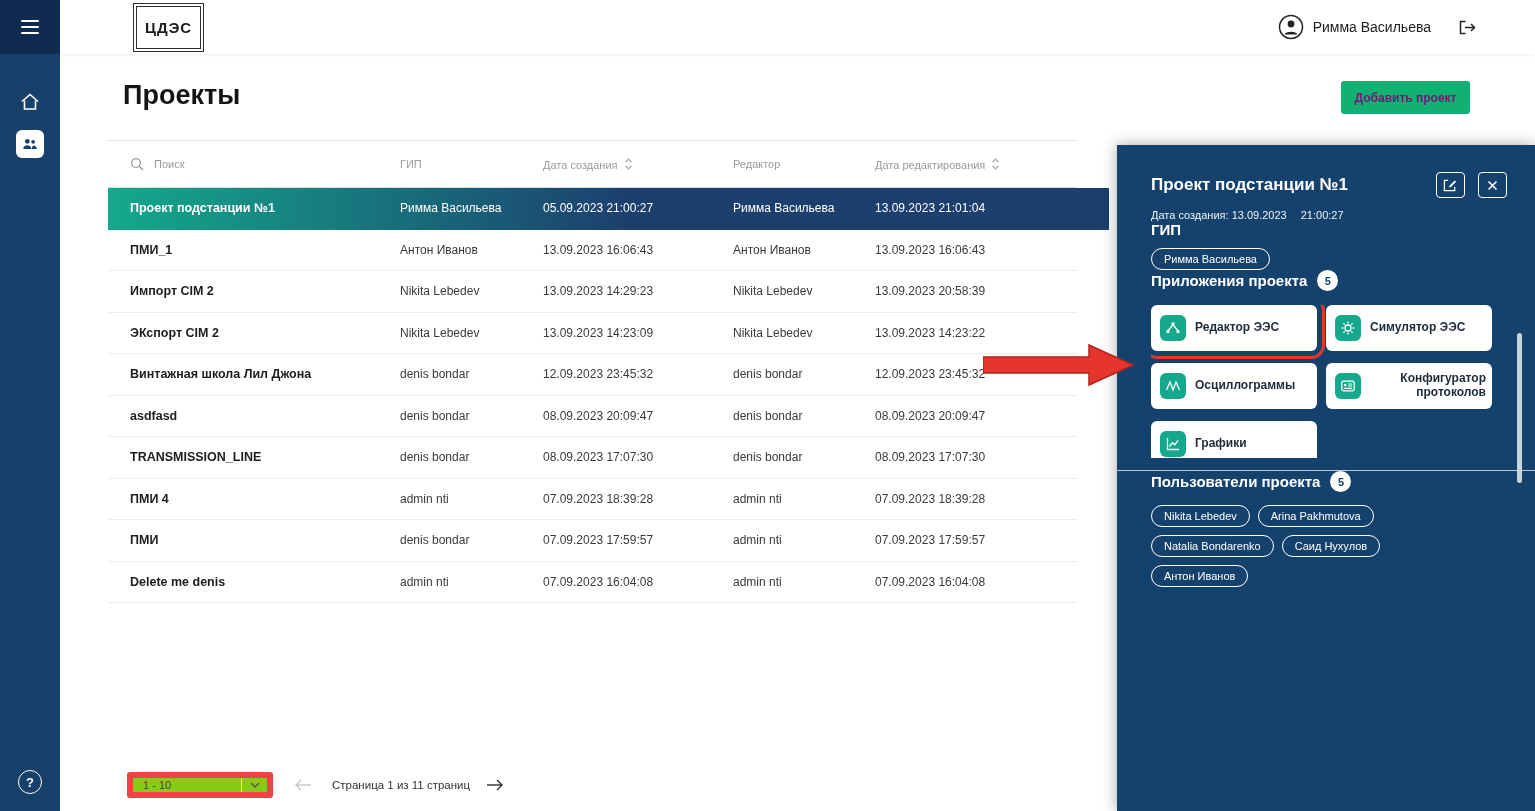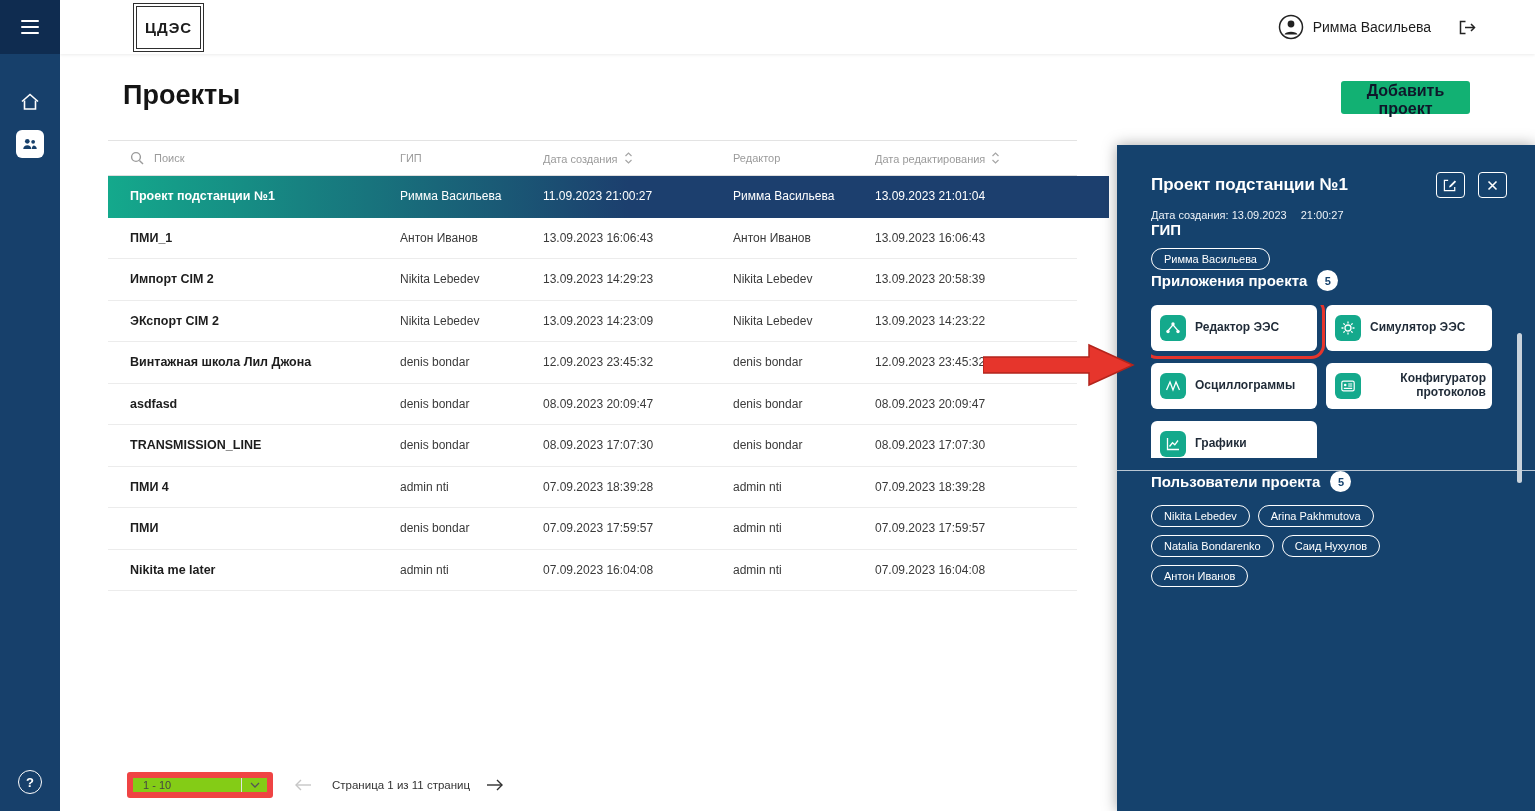--- a/index.html
+++ b/index.html
@@ -28,25 +28,25 @@
   .logo{margin-left:73px;border:1.5px solid #2e2e2e;padding:2px;cursor:default;}
   .logo-inner{border:1.5px solid #2e2e2e;padding:12px 8px;font-weight:700;font-size:15px;letter-spacing:1px;color:#1c1c1c;}
   .topbar-right{margin-left:auto;margin-right:58px;display:flex;align-items:center;gap:14px;}
   .user-chip-top{display:flex;align-items:center;gap:9px;cursor:pointer;}
   .user-name{font-size:14px;color:#1c1c1c;}
   .logout-btn{background:none;border:none;padding:0;margin-left:12px;cursor:pointer;display:flex;align-items:center;}
 
   
   .main{position:absolute;left:60px;top:54px;width:1475px;height:757px;background:#fff;}
   .page-title{position:absolute;left:63px;top:26px;margin:0;font-size:27px;font-weight:700;color:#141414;}
-  .add-btn{position:absolute;left:1281px;top:27px;width:129px;height:33px;background:var(--button-green);color:#0f172a;font-weight:700;font-size:16px;border:none;border-radius:3px;cursor:pointer;font-family:inherit;}
+  .add-btn{position:absolute;left:1281px;top:27px;width:129px;height:33px;background:var(--button-green);color:#701a75;font-weight:700;font-size:12px;border:none;border-radius:3px;cursor:pointer;font-family:inherit;}
 
   
   .ptable{position:absolute;left:48px;top:86px;width:969px;}
-  .thead{position:relative;height:36px;border-top:1px solid #e3e3e3;border-bottom:1px solid #dedede;}
+  .thead{position:relative;height:48px;border-top:1px solid #e3e3e3;border-bottom:1px solid #dedede;}
   .search-wrap{position:absolute;left:22px;top:50%;transform:translateY(-50%);display:flex;align-items:center;gap:8px;}
   .search-input{border:none;outline:none;font-size:11px;color:#555;width:140px;background:transparent;font-family:inherit;}
   .search-input::placeholder{color:#9b9b9b;}
   .hcol{position:absolute;top:50%;transform:translateY(-50%);font-size:11px;color:#9b9b9b;display:flex;align-items:center;gap:6px;white-space:nowrap;}
   .h-gip{left:292px}.h-created{left:435px}.h-editor{left:625px}.h-edited{left:767px}
   .sort{display:inline-flex;cursor:pointer;}
   .trow{position:relative;height:41.5px;border-bottom:1px solid #ececec;cursor:pointer;background:#fff;}
   .cell{position:absolute;top:50%;transform:translateY(-50%);font-size:12px;color:#3a3a3a;white-space:nowrap;}
   .c-name{left:22px;font-weight:700;color:#1d1d1d;font-size:12.5px;}
   .c-gip{left:292px}.c-created{left:435px}.c-editor{left:625px}.c-edited{left:767px}
@@ -182,21 +182,21 @@
                 <path d="M1.5 4.5 L4.5 1.5 L7.5 4.5"></path>
                 <path d="M1.5 8.5 L4.5 11.5 L7.5 8.5"></path>
               </svg>
             </span>
         </div>
       </div>
       <div class="tbody">
           <div class="trow selected">
       <div class="cell c-name">Проект подстанции №1</div>
       <div class="cell c-gip">Римма Васильева</div>
-      <div class="cell c-created">11.09.2023 21:00:27</div>
+      <div class="cell c-created">05.09.2023 21:00:27</div>
       <div class="cell c-editor">Римма Васильева</div>
       <div class="cell c-edited">13.09.2023 21:01:04</div>
     </div>
           <div class="trow">
       <div class="cell c-name">ПМИ_1</div>
       <div class="cell c-gip">Антон Иванов</div>
       <div class="cell c-created">13.09.2023 16:06:43</div>
       <div class="cell c-editor">Антон Иванов</div>
       <div class="cell c-edited">13.09.2023 16:06:43</div>
     </div>
@@ -243,21 +243,21 @@
       <div class="cell c-edited">07.09.2023 18:39:28</div>
     </div>
           <div class="trow">
       <div class="cell c-name">ПМИ</div>
       <div class="cell c-gip">denis bondar</div>
       <div class="cell c-created">07.09.2023 17:59:57</div>
       <div class="cell c-editor">admin nti</div>
       <div class="cell c-edited">07.09.2023 17:59:57</div>
     </div>
           <div class="trow">
-      <div class="cell c-name">Nikita me later</div>
+      <div class="cell c-name">Delete me denis</div>
       <div class="cell c-gip">admin nti</div>
       <div class="cell c-created">07.09.2023 16:04:08</div>
       <div class="cell c-editor">admin nti</div>
       <div class="cell c-edited">07.09.2023 16:04:08</div>
     </div>
         </div>
     </section>
 
     <div class="pagination">
       <div class="page-size">

